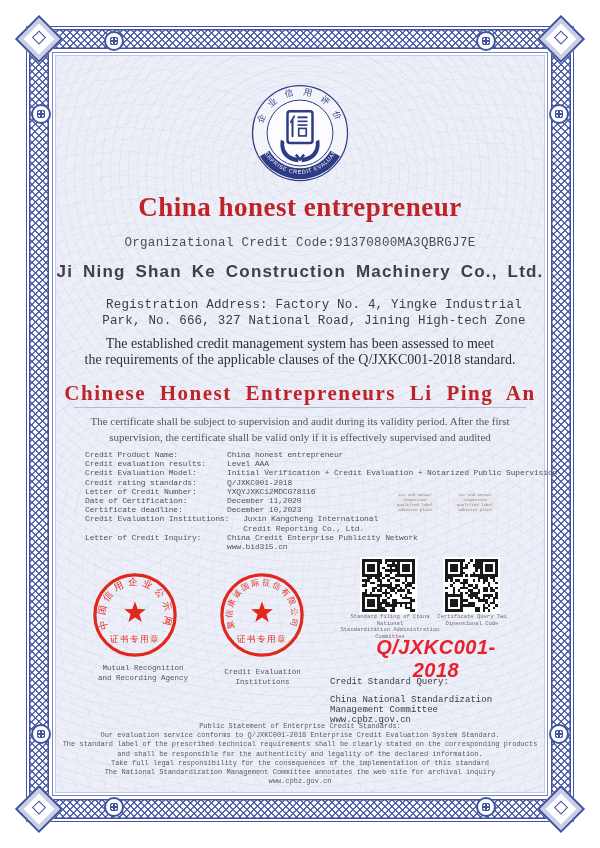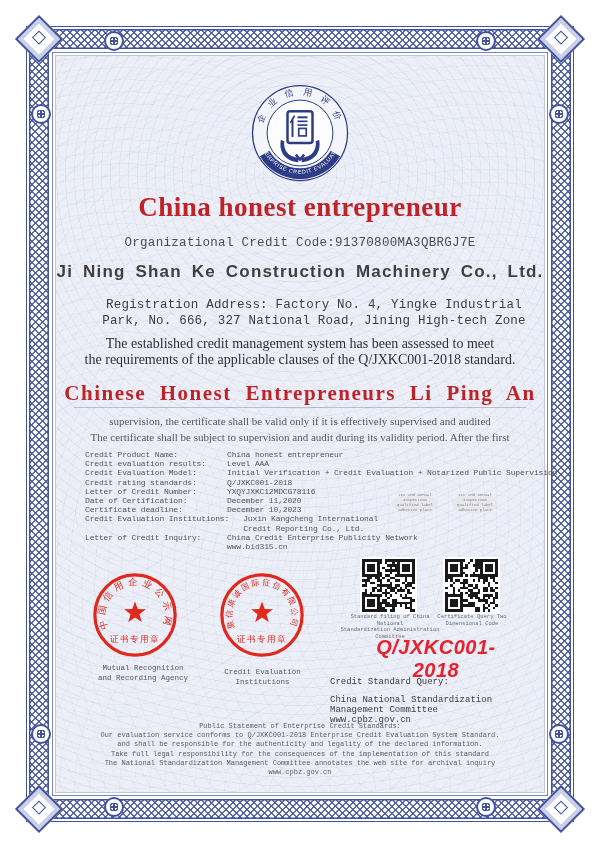--- a/index.html
+++ b/index.html
@@ -149,22 +149,22 @@
     <div>Registration Address: Factory No. 4, Yingke Industrial</div>
     <div>Park, No. 666, 327 National Road, Jining High-tech Zone</div>
   </div>
   <div class="abs ctr stmt">
     <div>The established credit management system has been assessed to meet</div>
     <div>the requirements of the applicable clauses of the Q/JXKC001-2018 standard.</div>
   </div>
   <div class="abs ctr title2">Chinese Honest Entrepreneurs Li Ping An</div>
   <div class="abs divider"></div>
   <div class="abs ctr superv">
+    <div>The certificate shall be subject to supervision and audit during its validity period. After the first</div>
     <div>supervision, the certificate shall be valid only if it is effectively supervised and audited</div>
-    <div>The certificate shall be subject to supervision and audit during its validity period. After the first</div>
   </div>
 
   <div class="abs details">
     <div class="drow">
         <div class="lbl">Credit Product Name:</div>
         <div class="val">
           <div>China honest entrepreneur</div>
         </div>
       </div>
     <div class="drow">
@@ -756,19 +756,20 @@
   <div class="abs query">
     <div class="q-title">Credit Standard Query:</div>
     <div>China National Standardization</div>
     <div>Management Committee</div>
     <div>www.cpbz.gov.cn</div>
   </div>
 
   <div class="abs footer">
     <div>Public Statement of Enterprise Credit Standards:</div>
     <div>Our evaluation service conforms to Q/JXKC001-2018 Enterprise Credit Evaluation System Standard.</div>
+    <div>The standard label of the prescribed technical requirements shall be clearly stated on the corresponding products</div>
     <div>and shall be responsible for the authenticity and legality of the declared information.</div>
     <div>Take full legal responsibility for the consequences of the implementation of this standard</div>
     <div>The National Standardization Management Committee annotates the web site for archival inquiry</div>
     <div>www.cpbz.gov.cn</div>
   </div>
 
 </div>
 
 </body></html>

